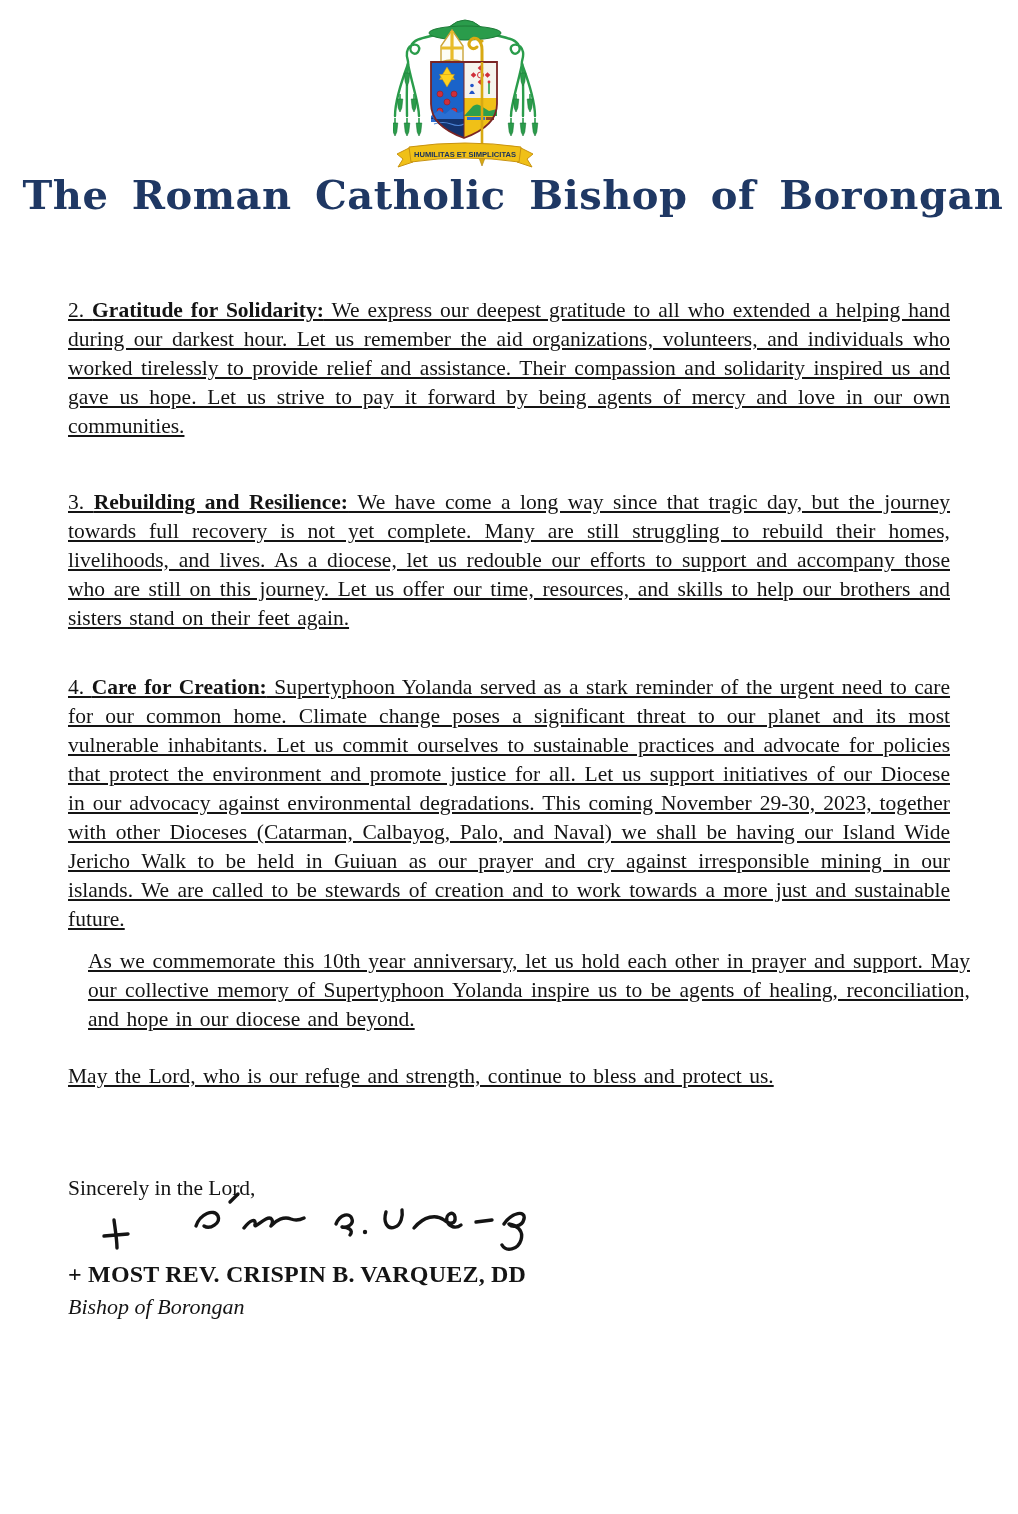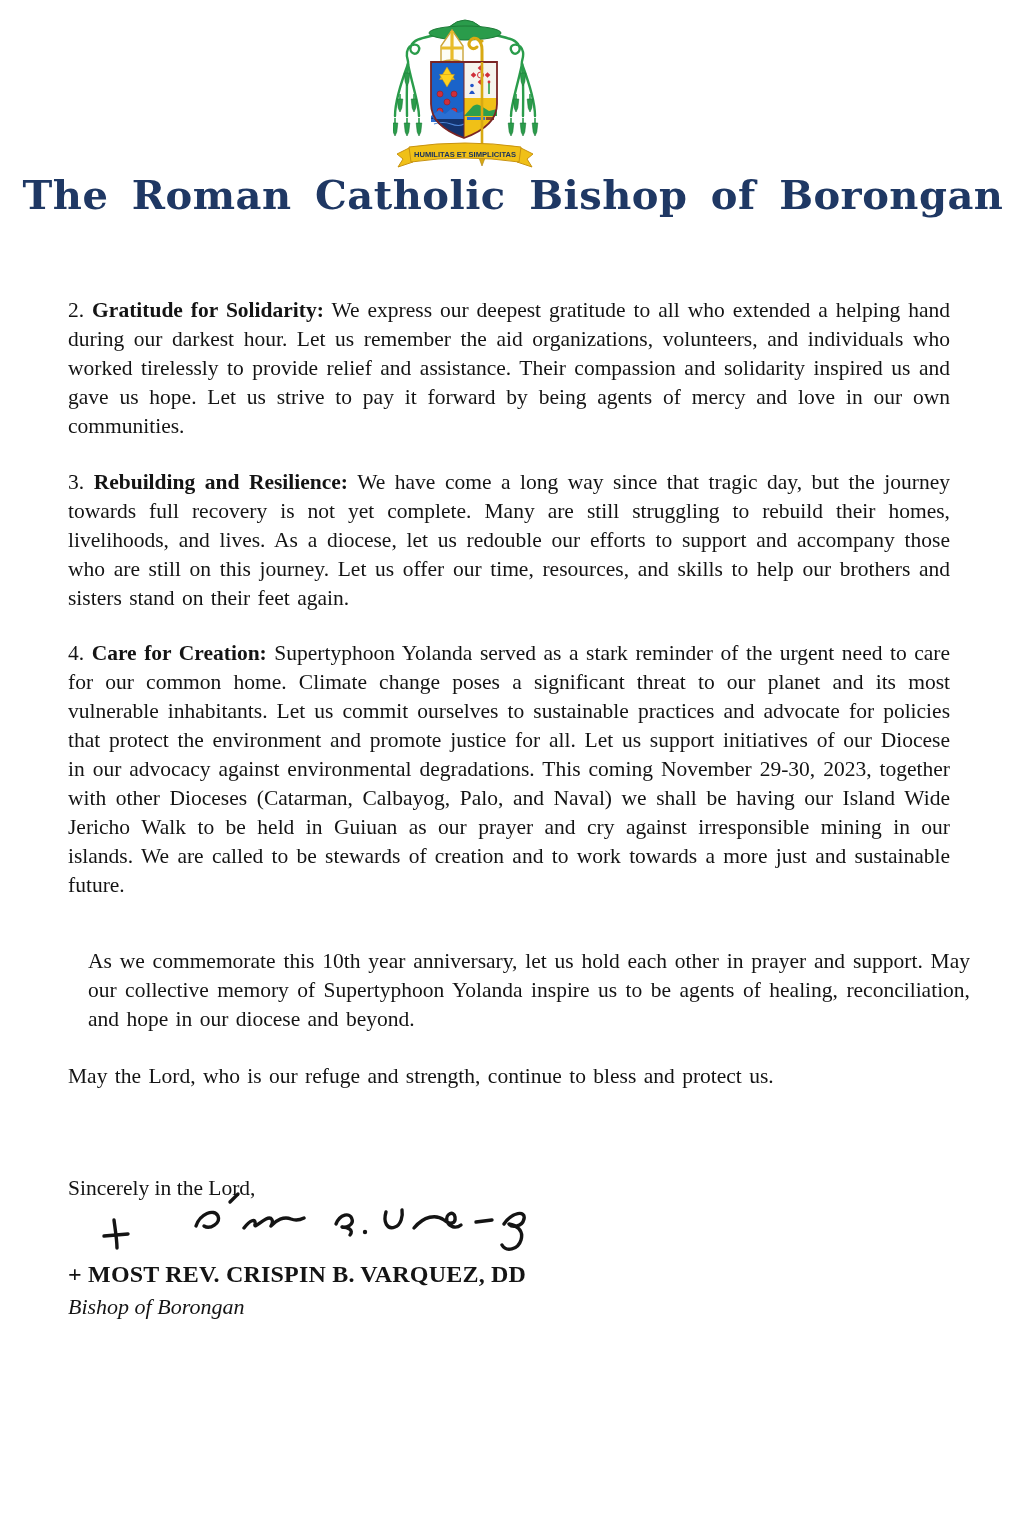--- a/index.html
+++ b/index.html
@@ -7,23 +7,23 @@
     position:relative;width:1018px;height:1514px;background:#ffffff;
     font-family:"Liberation Serif", serif;color:#141414;overflow:hidden;
   }
   .arms{position:absolute;left:393px;top:10px;width:152px;height:164px;}
   .title{
     position:absolute;top:172px;left:4px;width:1018px;margin:0;text-align:center;
     font-family:"DejaVu Serif", serif;font-weight:bold;font-size:40px;line-height:46px;
     color:#1f3864;letter-spacing:0.5px;word-spacing:9px;
   }
   .block{position:absolute;left:68px;width:882px;font-size:21.5px;line-height:29px;}
-  .para{text-align:justify;word-spacing:2px;}
+  .para{text-align:justify;word-spacing:2px;text-decoration:underline;}
   .para strong{font-weight:bold;}
-  .p2{top:274px;} .p3{top:446px;} .p4{top:617px;} .p5{top:925px;margin-left:20px;} .p6{top:1040px;}
+  .p2{top:274px;} .p3{top:466px;} .p4{top:651px;} .p5{top:925px;margin-left:20px;} .p6{top:1040px;}
   .closing{top:1152px;}
   .sigwrap{position:absolute;left:84px;top:1188px;width:470px;height:78px;}
   .name{top:1258px;font-size:24px;font-weight:bold;line-height:32px;letter-spacing:0.2px;}
   .role{top:1292px;font-size:22px;font-style:italic;line-height:30px;}
   .footer{
     position:absolute;top:1449px;left:0;width:948px;text-align:center;
     color:#1f3864;font-size:17.5px;line-height:24.5px;
   }
   .footer .gap{display:inline-block;width:30px;}
 </style>

